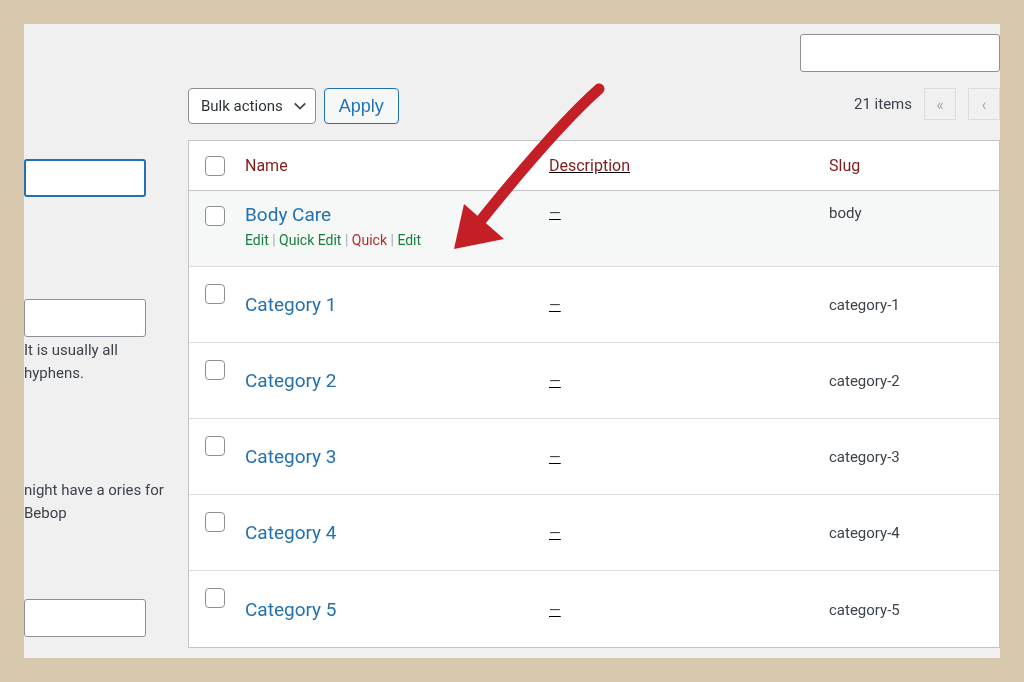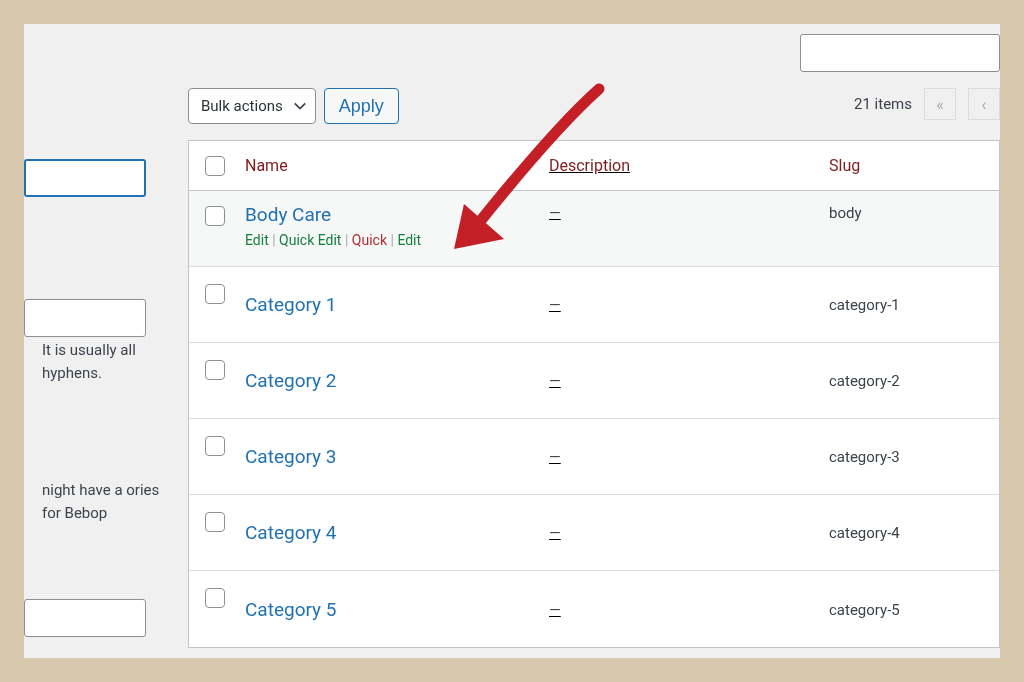--- a/index.html
+++ b/index.html
@@ -32,21 +32,20 @@
       border: 1px solid #8c8f94;
       border-radius: 3px;
       padding: 4px 8px;
     }
     .sidebar-text {
       position: absolute;
       left: 0;
       color: #3c434a;
       font-size: 15px;
       line-height: 1.5;
-      padding-left: 18px;
     }
     .sidebar-text.t1 { top: 315px; width: 150px; }
     .sidebar-text.t2 { top: 455px; width: 150px; }
     .sidebar-input {
       position: absolute;
       left: 0;
       height: 38px;
       background: #fff;
       border: 1px solid #8c8f94;
       border-radius: 3px;

